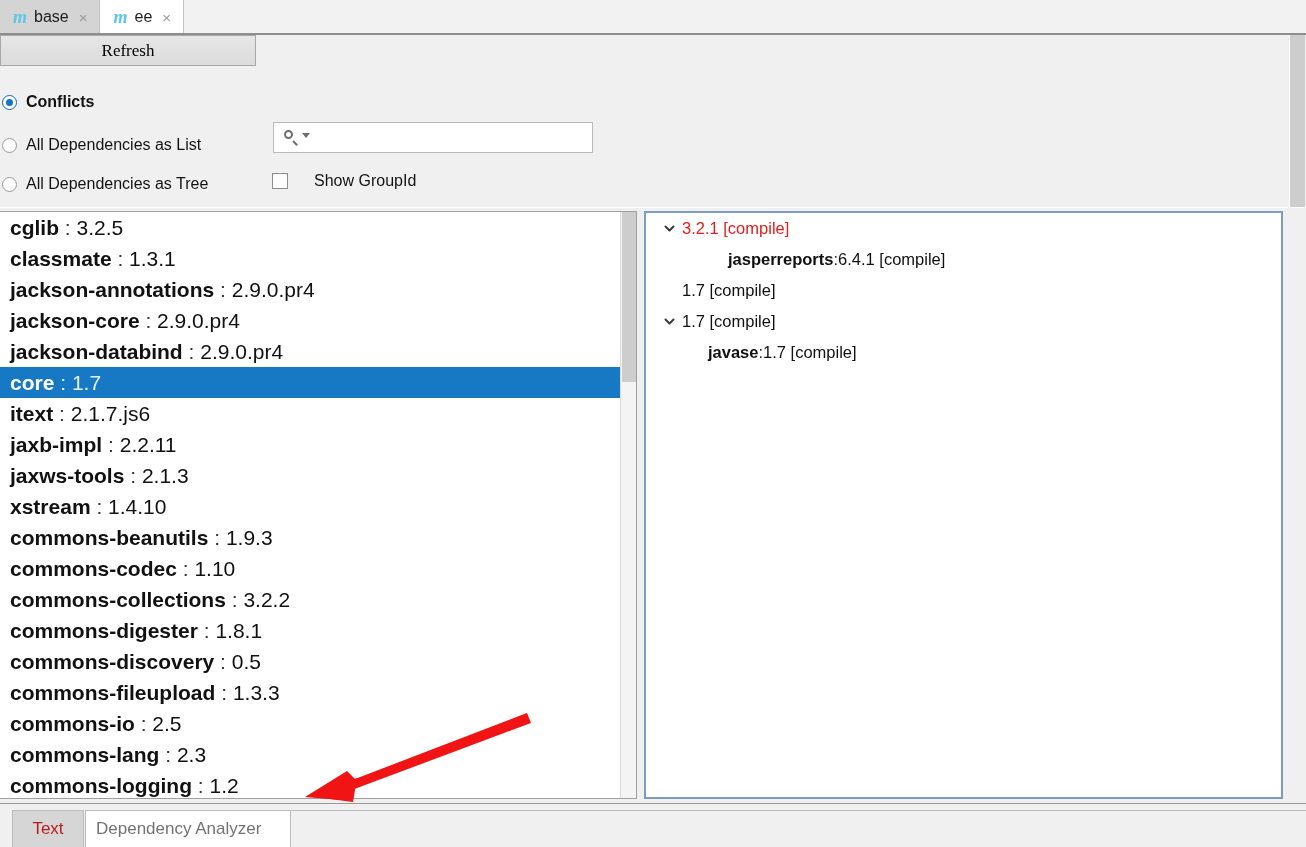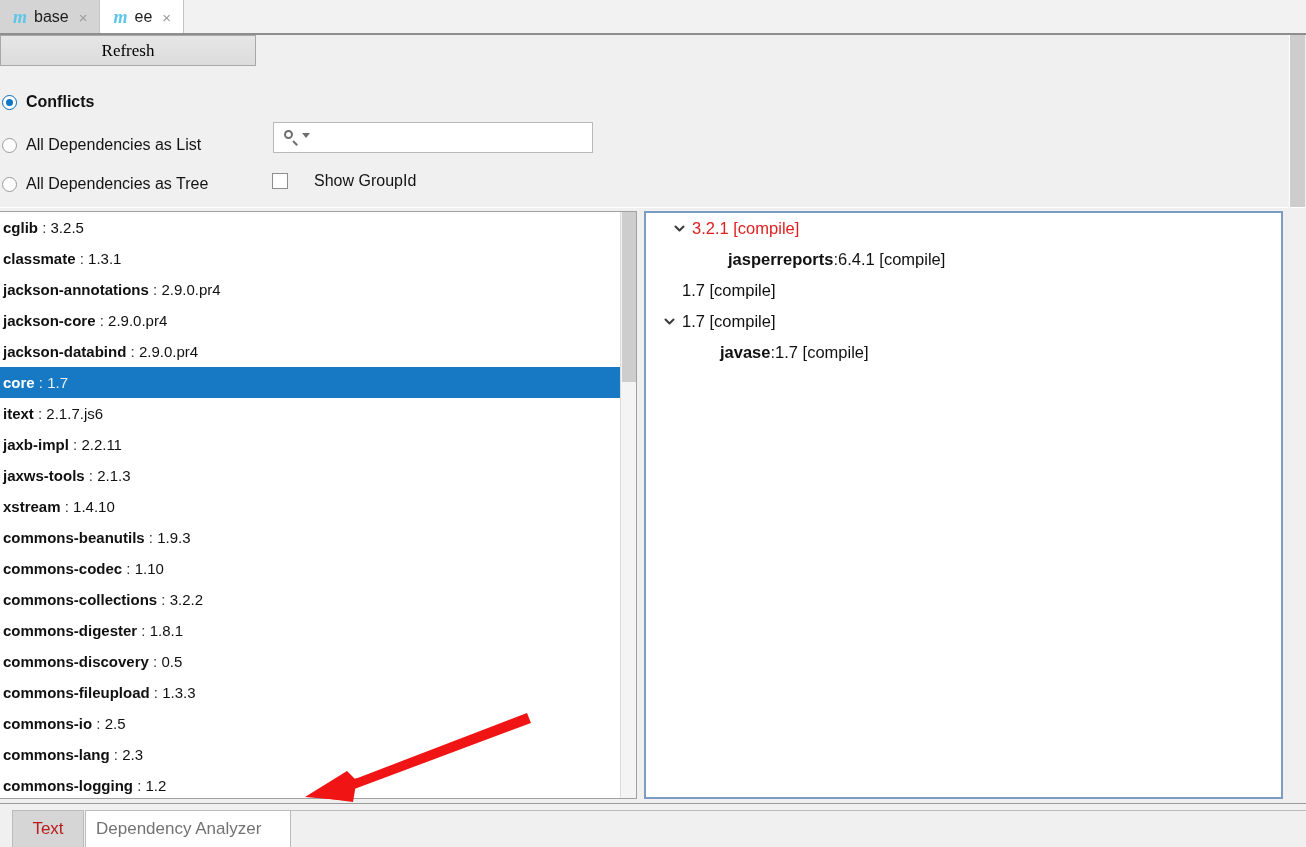--- a/index.html
+++ b/index.html
@@ -234,22 +234,22 @@
   }
   #dep-list {
     position: absolute;
     left: 0; top: 0;
     width: 621px; height: 100%;
     overflow: hidden;
   }
   .dep-row {
     height: 31px;
     line-height: 31px;
-    padding-left: 3px;
-    font-size: 15px;
+    padding-left: 10px;
+    font-size: 21px;
     color: #111111;
     white-space: nowrap;
     cursor: default;
     user-select: none;
   }
   .dep-row .artifact { font-weight: bold; }
   .dep-row .sep { color: #333; }
   .dep-row .ver { font-weight: normal; }
   .dep-row.selected {
     background: #1779c4;
@@ -453,21 +453,21 @@
       </div>
     <div id="dep-list-scrollbar">
       <div id="dep-list-scroll-thumb"></div>
     </div>
   </div>
 
   <div id="splitter"></div>
 
   <div id="dep-tree-panel">
     <div id="dep-tree">
-        <div class="tree-row conflict" style="padding-left: 20px;">
+        <div class="tree-row conflict" style="padding-left: 10px;">
           <span class="tree-toggle">
             <svg width="13" height="13" viewBox="0 0 13 13">
               <path d="M2.5 4.5 L6.5 8.5 L10.5 4.5" stroke="#3a3a3a" stroke-width="2" fill="none" stroke-linecap="round" stroke-linejoin="round"></path>
             </svg>
           </span>
           <span class="label-wrap">3.2.1 [compile]</span>
         </div>
         <div class="tree-row" style="padding-left: 56px;">
           <span class="tree-toggle"></span>
           <span class="artifact">jasperreports</span>
@@ -479,21 +479,21 @@
           <span class="label-wrap">1.7 [compile]</span>
         </div>
         <div class="tree-row" style="padding-left: 10px;">
           <span class="tree-toggle">
             <svg width="13" height="13" viewBox="0 0 13 13">
               <path d="M2.5 4.5 L6.5 8.5 L10.5 4.5" stroke="#3a3a3a" stroke-width="2" fill="none" stroke-linecap="round" stroke-linejoin="round"></path>
             </svg>
           </span>
           <span class="label-wrap">1.7 [compile]</span>
         </div>
-        <div class="tree-row" style="padding-left: 48px;">
+        <div class="tree-row" style="padding-left: 36px;">
           <span class="tree-toggle"></span>
           <span class="artifact">javase</span>
           <span class="sep"> : </span>
           <span class="label-wrap">1.7 [compile]</span>
         </div>
       </div>
   </div>
 </div>
 
 <svg id="annotation-arrow" viewBox="0 0 245 105" width="245" height="105">

